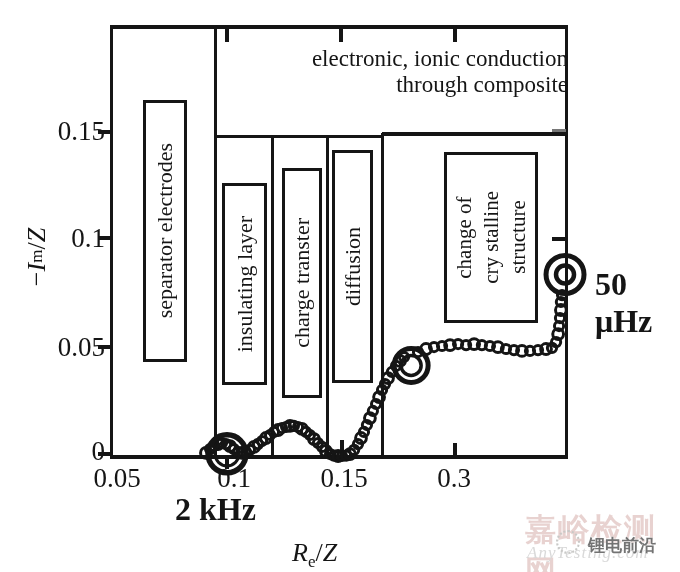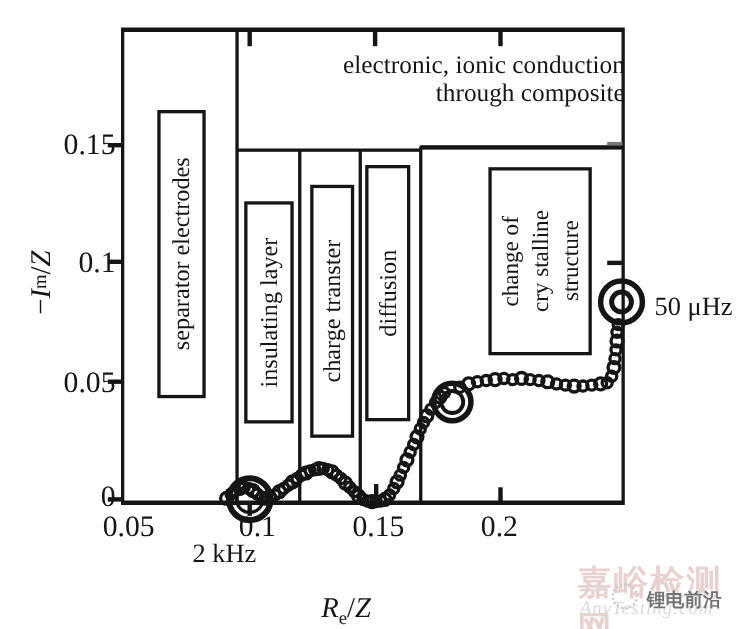--- a/index.html
+++ b/index.html
@@ -24,21 +24,21 @@
   .axis-label sub{font-size:17px;}
   .ylab-rot{left:0px;top:222px;width:74px;height:70px;display:flex;
     align-items:center;justify-content:center;transform:rotate(-90deg);}
   .regionbox{position:absolute;background:#fff;border:3px solid #151515;
     box-sizing:border-box;display:flex;align-items:center;justify-content:center;
     z-index:2;}
   .vtext{writing-mode:vertical-rl;transform:rotate(180deg);
     font-size:22px;line-height:26px;text-align:center;white-space:pre-line;}
   .topbox-text{position:absolute;left:216px;top:46px;width:352px;
     text-align:right;font-size:23px;line-height:26px;white-space:pre-line;z-index:2;}
-  .freq{position:absolute;font-size:24px;z-index:6;}
+  .freq{position:absolute;font-size:32px;z-index:6;font-weight:bold;}
   #curve{position:absolute;left:0;top:0;width:680px;height:572px;z-index:5;
     pointer-events:none;}
   
   .wm-site{position:absolute;left:525px;top:509px;font-size:31px;font-weight:bold;
     letter-spacing:2px;color:#e8d2d0;z-index:8;font-family:"Liberation Sans",sans-serif;}
   .wm-domain{position:absolute;left:527px;top:543px;font-size:17px;font-style:italic;
     color:#d9d9d9;letter-spacing:1px;z-index:8;font-family:Liberation Serif, serif;}
   .wm-logo{position:absolute;left:556px;top:530px;width:24px;height:24px;
     border:2px dotted #c9c9c7;border-radius:50%;z-index:9;box-sizing:border-box;}
   .wm-brand{position:absolute;left:588px;top:534px;font-size:17px;font-weight:bold;
@@ -97,21 +97,21 @@
 through composite</div>
 
   <div class="ticklbl ylbl" style="left:43px;top:117px;">0.15</div>
   <div class="ticklbl ylbl" style="left:43px;top:224px;">0.1</div>
   <div class="ticklbl ylbl" style="left:43px;top:333px;">0.05</div>
   <div class="ticklbl ylbl" style="left:43px;top:437px;">0</div>
 
   <div class="ticklbl xlbl" style="left:85px;top:464px;">0.05</div>
   <div class="ticklbl xlbl" style="left:202px;top:464px;">0.1</div>
   <div class="ticklbl xlbl" style="left:312px;top:464px;">0.15</div>
-  <div class="ticklbl xlbl" style="left:422px;top:464px;">0.2</div>
+  <div class="ticklbl xlbl" style="left:422px;top:464px;">0.3</div>
 
   <div class="axis-label ylab-rot">
     <span>−</span>
       <i>I</i>
       <sub>m</sub>
       <span>/</span>
       <i>Z</i>
   </div>
   <div class="axis-label" style="left:292px;top:538px;">
     <i>R</i><sub>e</sub><span>/</span><i>Z</i>

